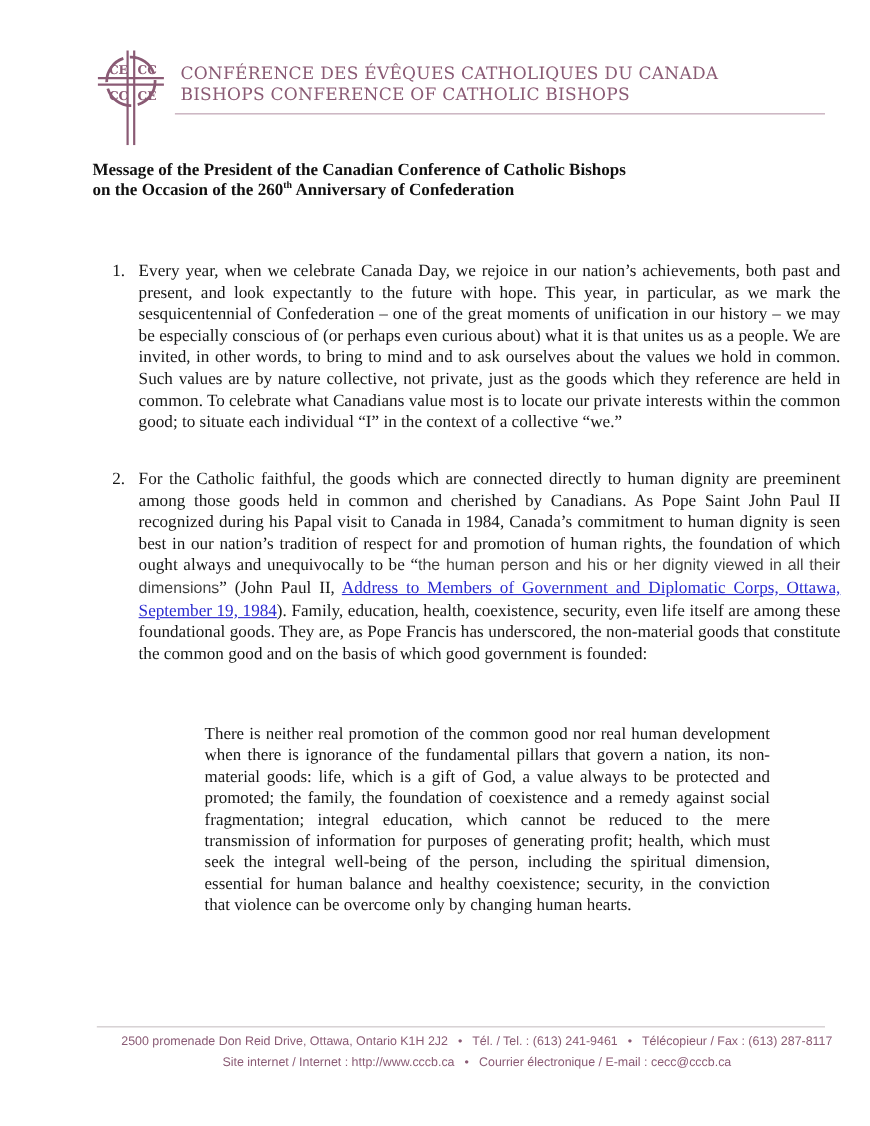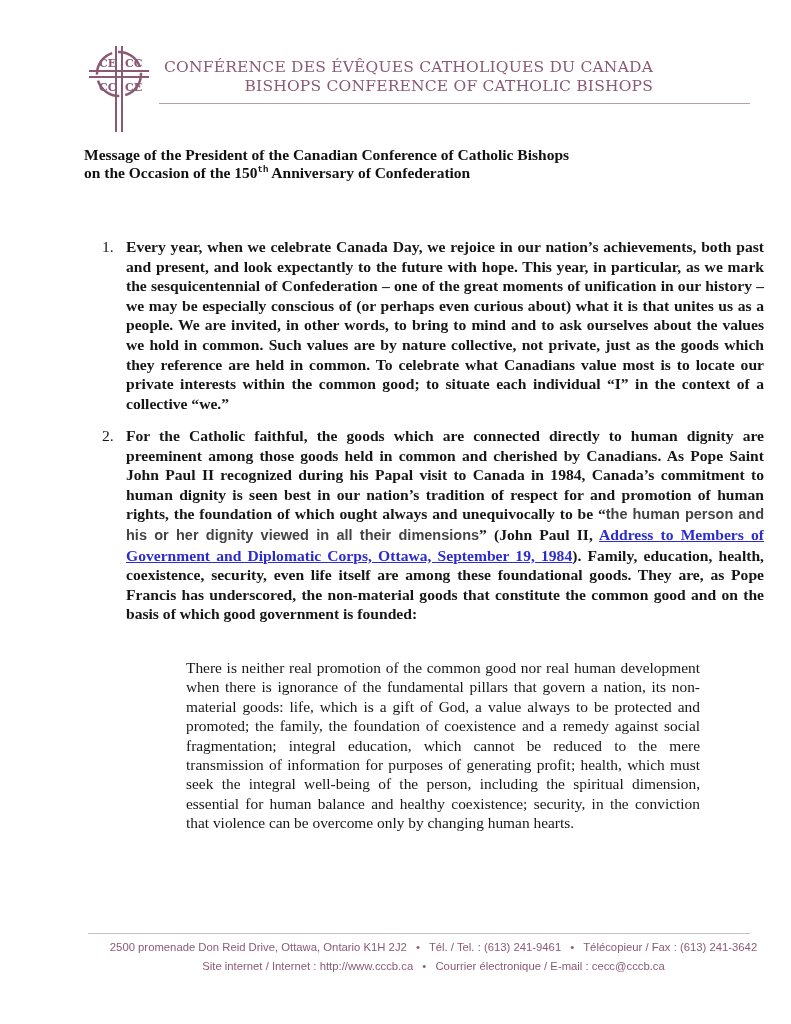--- a/index.html
+++ b/index.html
@@ -2,34 +2,34 @@
 <html><head>
   <meta charset="utf-8">
   <style>
     html, body { margin: 0; padding: 0; background: #ffffff; }
     body { width: 791px; height: 1024px; position: relative; overflow: hidden; }
     .page { position: absolute; left: 0; top: 0; width: 791px; height: 1024px; background: #fff; margin-left: 24px; }
 
     
     .logo { position: absolute; left: 62px; top: 44px; width: 66px; height: 88px; }
     .org { position: absolute; left: 140px; top: 58px; font-family: "DejaVu Serif", "Liberation Serif", serif;
-           color: #8a5a74; font-size: 15.5px; letter-spacing: 0.2px; line-height: 19px; text-align: right; }
+           color: #8a5a74; font-size: 15.5px; letter-spacing: 0.2px; line-height: 19px; }
     .org div { white-space: nowrap; }
     .header-rule { position: absolute; left: 135px; top: 103px; width: 591px; height: 1px; background: #b89aab; }
 
     
     .title { position: absolute; left: 60px; width: 680px; top: 146px; text-align: left;
              font-family: "Liberation Serif", serif; font-weight: bold; font-size: 15.5px; line-height: 18px; color: #111; }
-    .title sup { font-size: 9px; vertical-align: 6px; line-height: 0; font-family: Liberation Mono, monospace; }
+    .title sup { font-size: 9px; vertical-align: 6px; line-height: 0; }
 
     
     .body { font-family: "Liberation Serif", serif; font-size: 15.6px; line-height: 19.6px; color: #161616; }
     .item { position: absolute; left: 78px; width: 662px; }
     .item .num { position: absolute; left: 0; top: 0; }
-    .item .text { margin-left: 24px; text-align: justify; font-weight: bold; }
+    .item .text { margin-left: 24px; text-align: justify; }
     #item1 { top: 237px; }
     #item2 { top: 426px; }
     a.link { color: #2b2bd0; text-decoration: underline; }
     .quote-gray { color: #444; font-family: "Liberation Sans", sans-serif; font-size: 14.5px; }
 
     .blockquote { position: absolute; left: 162px; width: 514px; top: 658px;
                   font-family: Liberation Serif, serif; font-size: 15.4px; line-height: 19.4px;
                   color: #161616; text-align: justify; }
     .citation { position: absolute; left: 162px; top: 868px; font-family: "Liberation Serif", serif;
                 font-size: 11.5px; color: #161616; white-space: nowrap; }
@@ -67,41 +67,41 @@
     </svg>
   </div>
   <div class="org">
     <div>CONFÉRENCE DES ÉVÊQUES CATHOLIQUES DU CANADA</div>
     <div>BISHOPS CONFERENCE OF CATHOLIC BISHOPS</div>
   </div>
   <div class="header-rule"></div>
 
   <div class="title">
     <div>Message of the President of the Canadian Conference of Catholic Bishops</div>
-    <div><span>on the Occasion of the 150</span><sup>th</sup><span> Anniversary of Confederation</span></div>
+    <div><span>on the Occasion of the 260</span><sup>th</sup><span> Anniversary of Confederation</span></div>
   </div>
 
   <div class="item body" id="item1">
     <span class="num">1.</span>
     <div class="text">Every year, when we celebrate Canada Day, we rejoice in our nation’s achievements, both past and present, and look expectantly to the future with hope. This year, in particular, as we mark the sesquicentennial of Confederation – one of the great moments of unification in our history – we may be especially conscious of (or perhaps even curious about) what it is that unites us as a people. We are invited, in other words, to bring to mind and to ask ourselves about the values we hold in common. Such values are by nature collective, not private, just as the goods which they reference are held in common. To celebrate what Canadians value most is to locate our private interests within the common good; to situate each individual “I” in the context of a collective “we.”</div>
   </div>
 
   <div class="item body" id="item2">
     <span class="num">2.</span>
     <div class="text"><span>For the Catholic faithful, the goods which are connected directly to human dignity are preeminent among those goods held in common and cherished by Canadians. As Pope Saint John Paul II recognized during his Papal visit to Canada in 1984, Canada’s commitment to human dignity is seen best in our nation’s tradition of respect for and promotion of human rights, the foundation of which ought always and unequivocally to be “</span><span class="quote-gray">the human person and his or her dignity viewed in all their dimensions</span><span>” (John Paul II, </span><a class="link" href="#">Address to Members of Government and Diplomatic Corps, Ottawa, September 19, 1984</a><span>). Family, education, health, coexistence, security, even life itself are among these foundational goods. They are, as Pope Francis has underscored, the non-material goods that constitute the common good and on the basis of which good government is founded:</span></div>
   </div>
 
   <div class="blockquote">There is neither real promotion of the common good nor real human development when there is ignorance of the fundamental pillars that govern a nation, its non-material goods: life, which is a gift of God, a value always to be protected and promoted; the family, the foundation of coexistence and a remedy against social fragmentation; integral education, which cannot be reduced to the mere transmission of information for purposes of generating profit; health, which must seek the integral well-being of the person, including the spiritual dimension, essential for human balance and healthy coexistence; security, in the conviction that violence can be overcome only by changing human hearts.</div>
 
   <div class="footer-rule"></div>
   <div class="footer" id="footer1">
     <span>2500 promenade Don Reid Drive, Ottawa, Ontario  K1H 2J2</span>
     <span class="bullet">•</span>
     <span>Tél. / Tel. : (613) 241-9461</span>
     <span class="bullet">•</span>
-    <span>Télécopieur / Fax : (613) 241-3642</span>
+    <span>Télécopieur / Fax : (613) 287-8117</span>
   </div>
   <div class="footer" id="footer2">
     <span>Site internet / Internet : http://www.cccb.ca</span>
     <span class="bullet">•</span>
     <span>Courrier électronique / E-mail : cecc@cccb.ca</span>
   </div>
 </div>
 
 </body></html>

